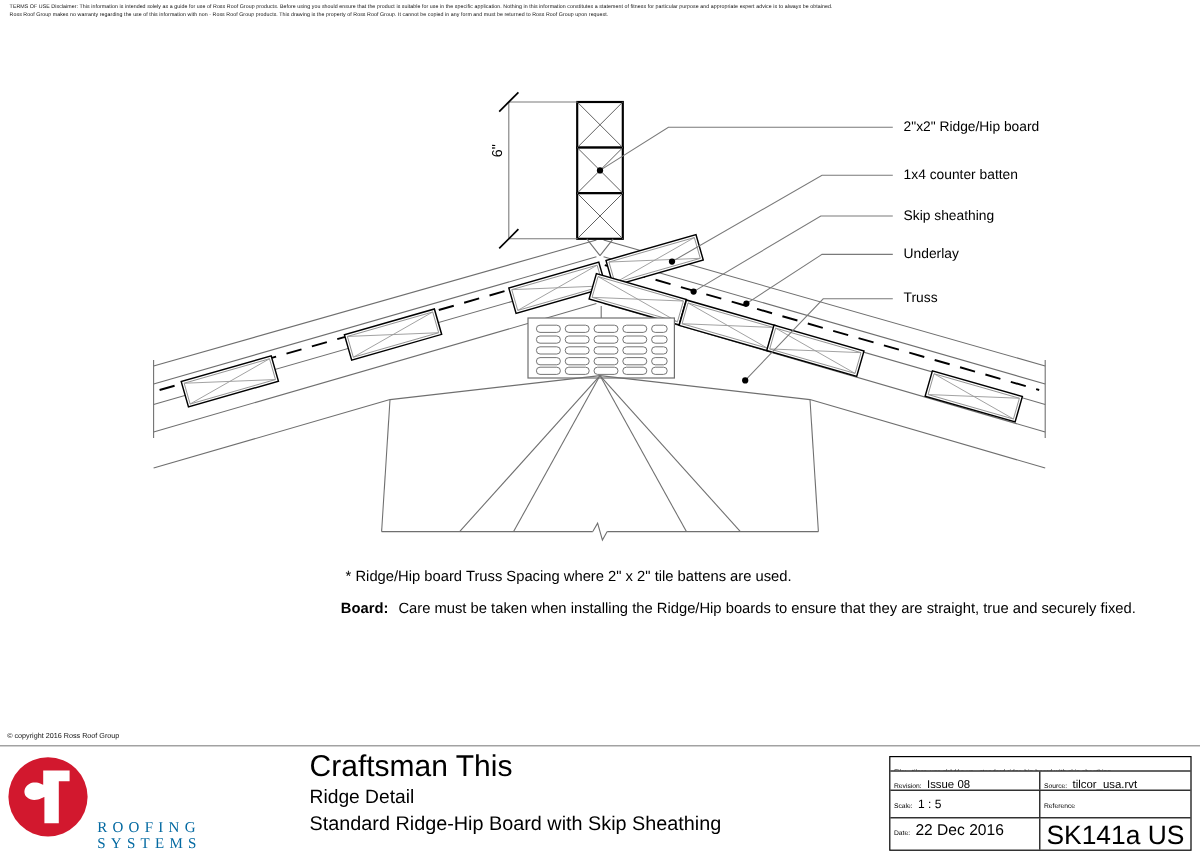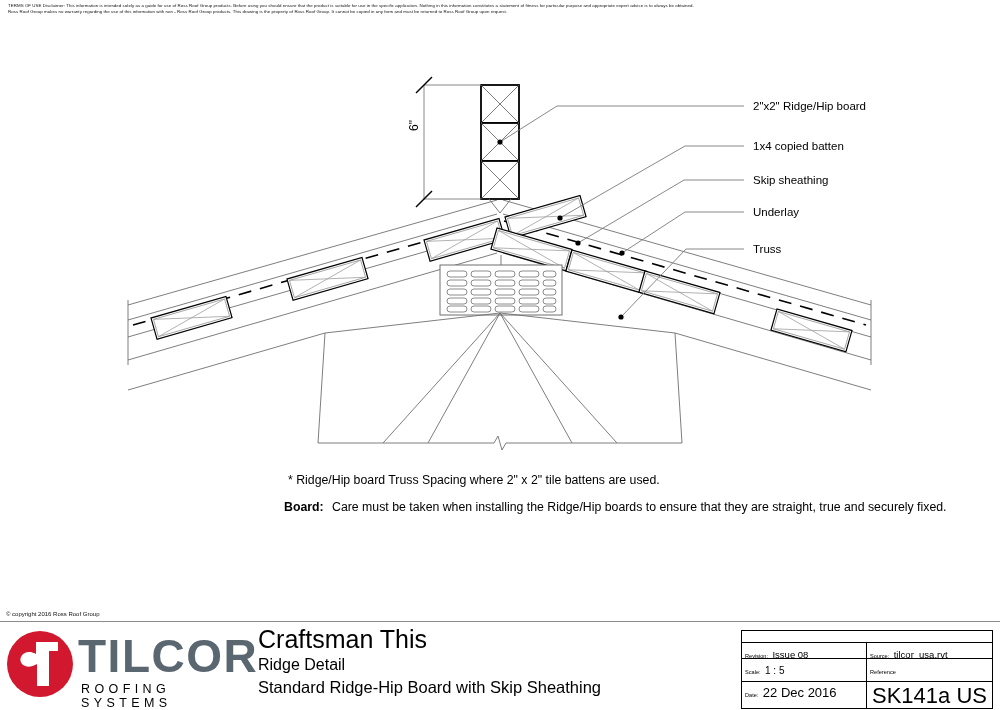--- a/index.html
+++ b/index.html
@@ -127,22 +127,23 @@
     letter-spacing: 1.5px;
     color: #5b6770;
     line-height: 48px;
   }
   #logo-sub {
     position: absolute;
     left: 77px;
     top: 54px;
     font-size: 12.5px;
     letter-spacing: 4.4px;
-    color: #000000;
+    color: #0369a1;
     line-height: 14px;
+    font-family: Liberation Serif, serif;
   }
 
   
   #sheet-title {
     position: absolute;
     left: 258px;
     top: 624px;
   }
   #sheet-title .t1 {
     font-size: 25px;
@@ -400,41 +401,40 @@
     <circle cx="622" cy="253" r="2.6" fill="#000000" stroke="none"></circle>
 
     <polyline points="744,249 686,249 621,317"></polyline>
     <circle cx="621" cy="317" r="2.6" fill="#000000" stroke="none"></circle>
   </g>
 </svg>
 
 <div id="dim-text">6"</div>
 
 <div class="callout-label" style="left:753px; top:100px;">2"x2" Ridge/Hip board</div>
-<div class="callout-label" style="left:753px; top:140px;">1x4 copied batten</div>
+<div class="callout-label" style="left:753px; top:140px;">1x4 counter batten</div>
 <div class="callout-label" style="left:753px; top:174px;">Skip sheathing</div>
 <div class="callout-label" style="left:753px; top:206px;">Underlay</div>
 <div class="callout-label" style="left:753px; top:243px;">Truss</div>
 
 <div id="note-star">* Ridge/Hip board Truss Spacing where 2" x 2" tile battens are used.</div>
 <div id="note-block">
   <span class="note-label">Board:</span>
   <span class="note-body">Care must be taken when installing the Ridge/Hip boards to ensure that they are straight, true and securely fixed.</span>
 </div>
 
 <div id="copyright">© copyright 2016 Ross Roof Group</div>
 <div id="footer-rule"></div>
 
 <div id="logo">
   <svg id="logo-mark" viewBox="0 0 68 68" xmlns="http://www.w3.org/2000/svg">
     <circle cx="34" cy="34" r="33" fill="#d2182e"></circle>
     <path d="M30 12 L52 12 L52 21 L43 21 L43 56 L31 56 L31 34
              C31 34 22 40 16 34 C12 29 16 22 23 22 C27 22 30 24 30 24 Z" fill="#ffffff"></path>
   </svg>
-  <div id="logo-word">TILCOR</div>
   <div id="logo-sub">ROOFING SYSTEMS</div>
 </div>
 
 <div id="sheet-title">
   <div class="t1">Craftsman This</div>
   <div class="t2">Ridge Detail</div>
   <div class="t3">Standard Ridge-Hip Board with Skip Sheathing</div>
 </div>
 
 <div id="titleblock">

